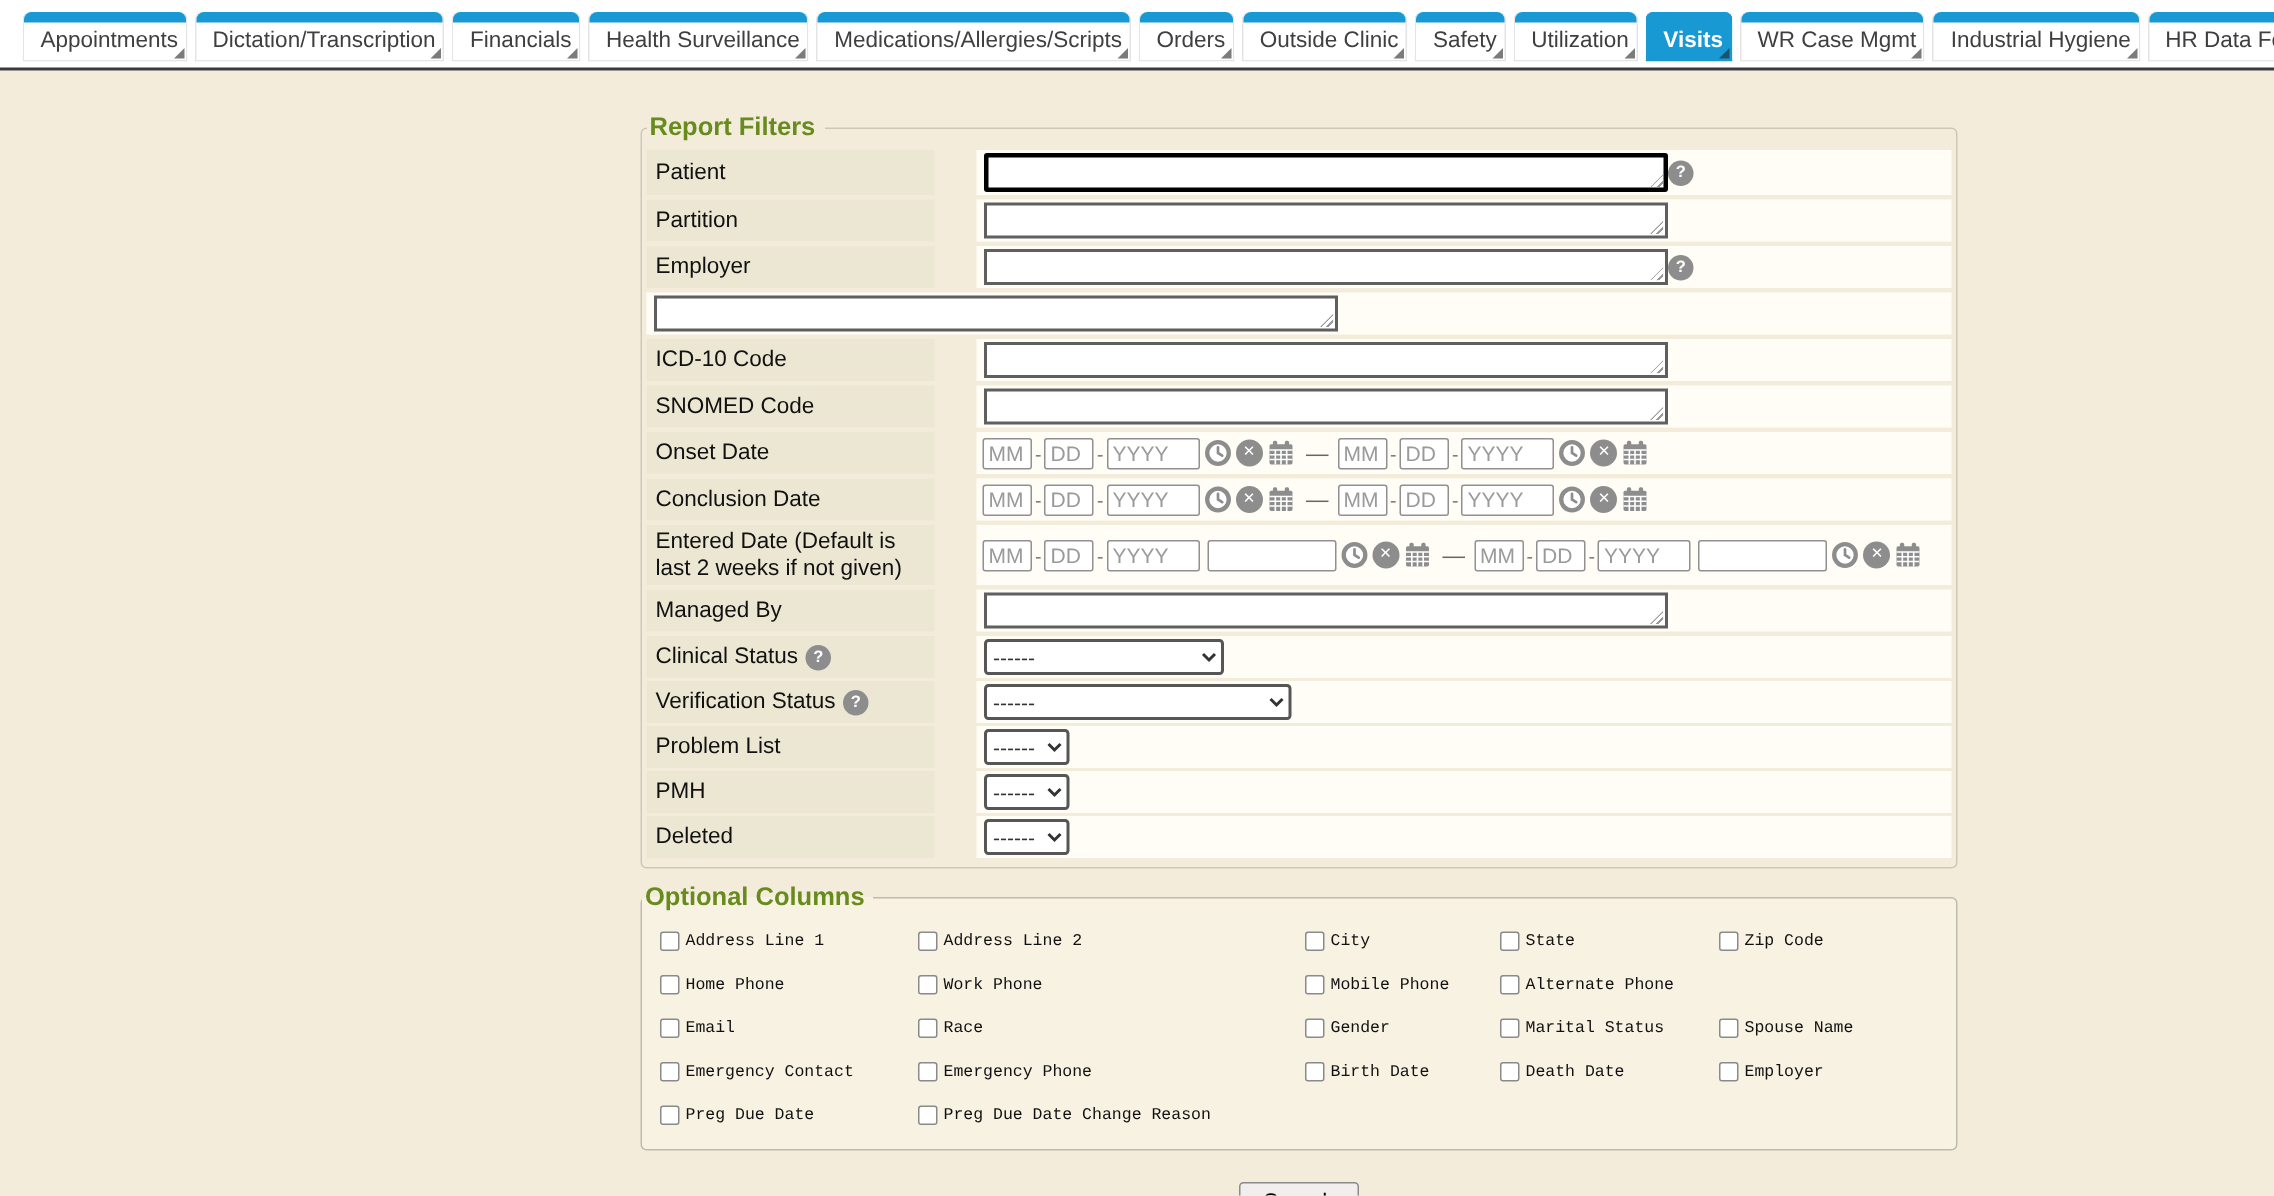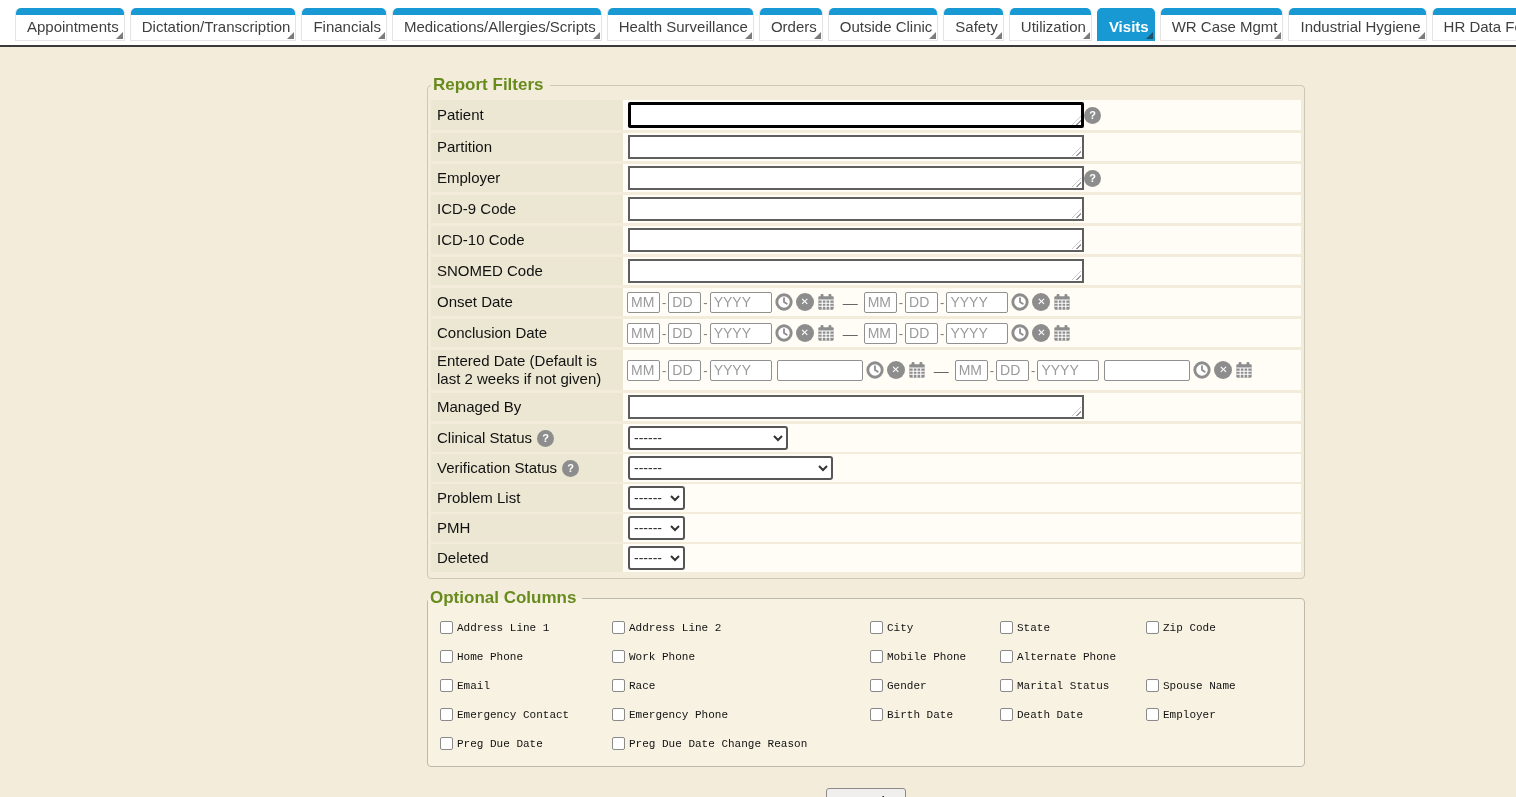--- a/index.html
+++ b/index.html
@@ -25,21 +25,21 @@
   .tab.active .tab-label{color:#fff;font-weight:bold;}
   .tab-label{position:relative;top:3px;}
 
   
   .content{padding:28px 0 0 427px;}
   .panel{width:878px;}
   fieldset{border:1px solid #ccc8b8;border-radius:4px;padding:5px 3px 4px 3px;}
   legend{color:var(--legend-green);font-size:17px;font-weight:bold;padding:0 6px 0 2px;margin-left:0px;}
 
   
-  .frow{display:flex;min-height:28px;margin-bottom:3px;}
+  .frow{display:flex;min-height:28px;margin-bottom:3px;gap:28px;}
   .frow.sel-row{min-height:25px;margin-bottom:2px;}
   .flabel{width:192px;flex:none;background:var(--label-bg);padding:2px 4px 2px 6px;font-size:15px;line-height:18px;color:#111;display:flex;align-items:center;gap:5px;}
   .fvalue{flex:1;background:var(--row-bg);padding:2px 4px;display:flex;align-items:center;}
 
   .ta-wrap{position:relative;display:inline-block;margin-left:1px;}
   .ta{width:456px;height:24px;border:2px solid #5f5f5f;background:#fff;resize:none;font-family:inherit;font-size:14px;padding:2px 4px;display:block;overflow:hidden;}
   .ta-wrap.focused .ta{border:3px solid #000;height:26px;border-radius:2px;}
   .grip{position:absolute;right:3px;bottom:3px;width:9px;height:9px;pointer-events:none;background:repeating-linear-gradient(135deg,transparent 0 2px,#9a9a9a 2px 3.5px);clip-path:polygon(100% 0,100% 100%,0 100%);}
 
   .icon{width:18px;height:18px;flex:none;cursor:pointer;display:inline-block;vertical-align:middle;}
@@ -73,22 +73,22 @@
 </style>
 </head>
 <body>
 
 <div class="tabbar">
   <div class="tab-edge"></div>
   <div class="tabs" id="tabs">
       <div class="tab"><span class="tab-label">Appointments</span></div>
       <div class="tab"><span class="tab-label">Dictation/Transcription</span></div>
       <div class="tab"><span class="tab-label">Financials</span></div>
+      <div class="tab"><span class="tab-label">Health Surveillance</span></div>
       <div class="tab"><span class="tab-label">Medications/Allergies/Scripts</span></div>
-      <div class="tab"><span class="tab-label">Health Surveillance</span></div>
       <div class="tab"><span class="tab-label">Orders</span></div>
       <div class="tab"><span class="tab-label">Outside Clinic</span></div>
       <div class="tab"><span class="tab-label">Safety</span></div>
       <div class="tab"><span class="tab-label">Utilization</span></div>
       <div class="tab active"><span class="tab-label">Visits</span></div>
       <div class="tab"><span class="tab-label">WR Case Mgmt</span></div>
       <div class="tab"><span class="tab-label">Industrial Hygiene</span></div>
       <div class="tab"><span class="tab-label">HR Data Feed</span></div>
     </div>
 </div>
@@ -127,23 +127,20 @@
             </div>
             <div class="fvalue">
               <span class="ta-wrap">
                 <textarea class="ta" style=""></textarea>
                 <div class="grip"></div>
               </span>
               <span class="icon round help">?</span>
             </div>
           </div>
           <div class="frow">
-            <div class="flabel">
-              <span>ICD-9 Code</span>
-            </div>
             <div class="fvalue">
               <span class="ta-wrap">
                 <textarea class="ta" style=""></textarea>
                 <div class="grip"></div>
               </span>
             </div>
           </div>
           <div class="frow">
             <div class="flabel">
               <span>ICD-10 Code</span>

